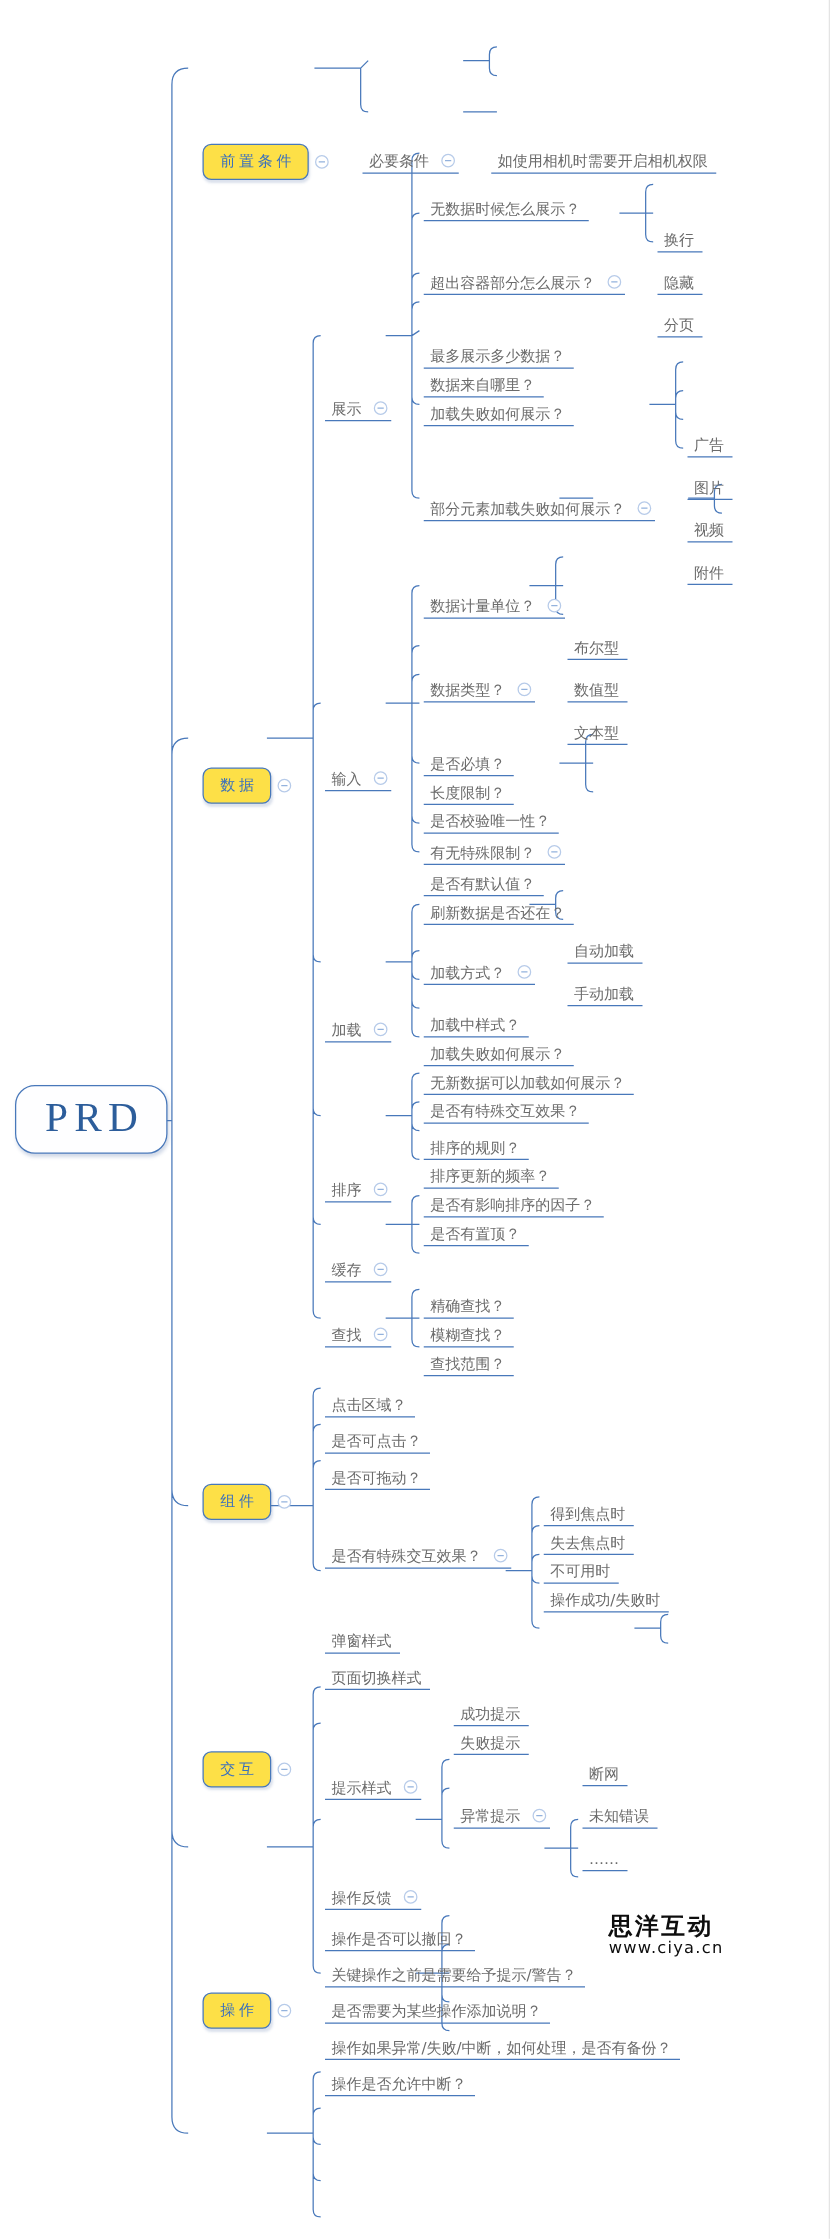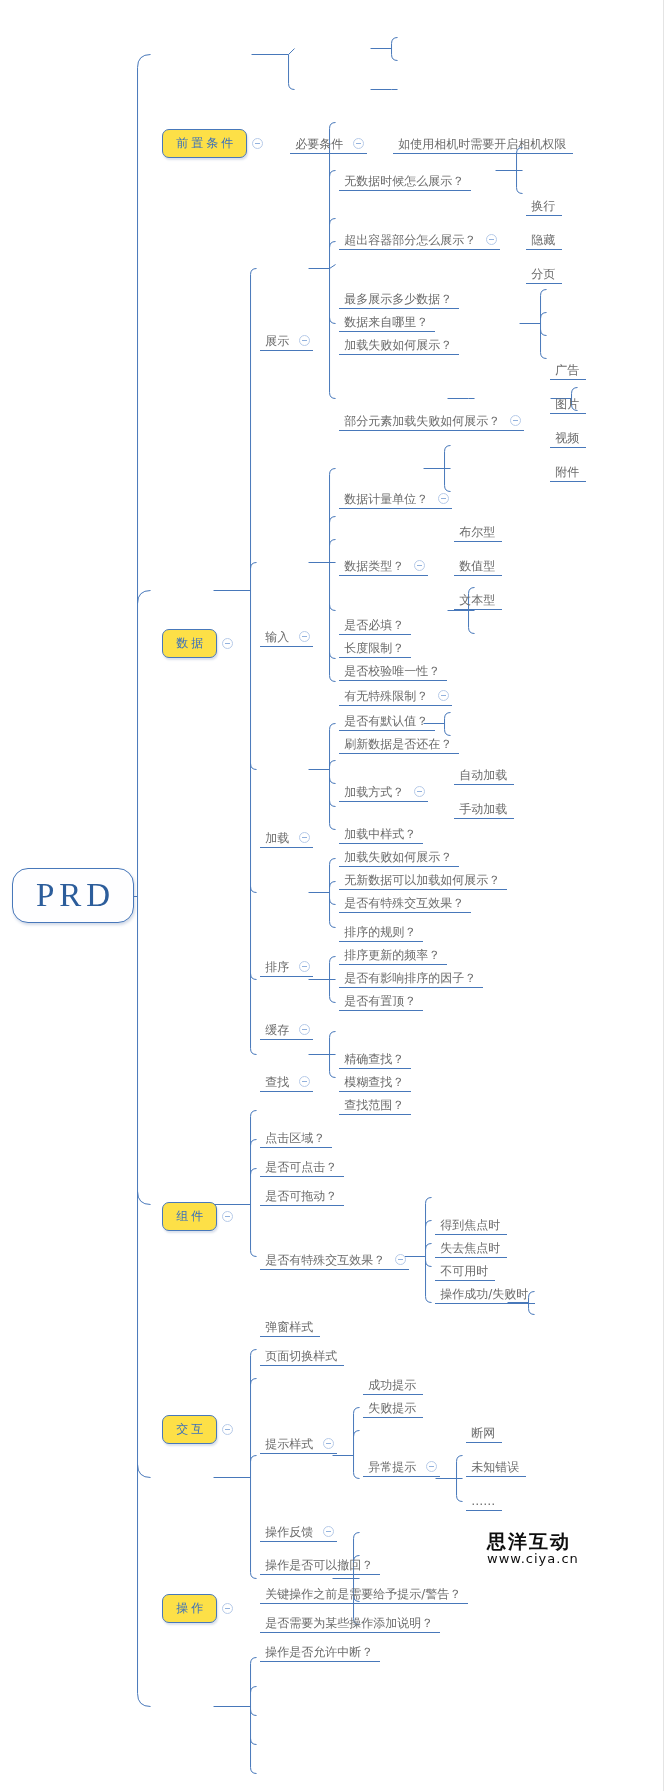--- a/index.html
+++ b/index.html
@@ -455,20 +455,25 @@
                   <div class="label linelabel">关键操作之前是需要给予提示/警告？</div>
                 </div>
               </div>
               <div class="node d2">
                 <div class="row linerow">
                   <div class="label linelabel">是否需要为某些操作添加说明？</div>
                 </div>
               </div>
               <div class="node d2">
                 <div class="row linerow">
+                  <div class="label linelabel">操作如果异常/失败/中断，如何处理，是否有备份？</div>
+                </div>
+              </div>
+              <div class="node d2">
+                <div class="row linerow">
                   <div class="label linelabel">操作是否允许中断？</div>
                 </div>
               </div>
             </div>
           </div>
         </div>
       </div>
     </div>
   <div id="watermark">
     <div class="brand">思洋互动</div>

